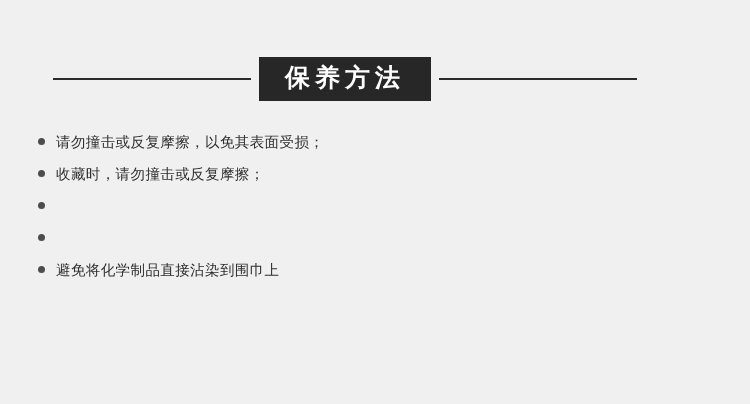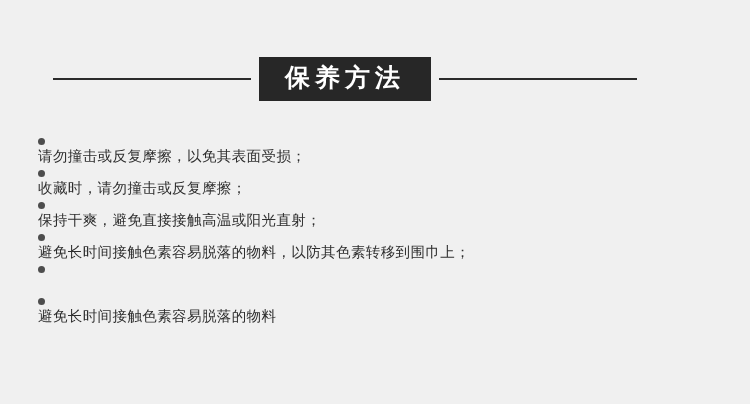--- a/index.html
+++ b/index.html
@@ -54,21 +54,20 @@
     position: absolute;
     top: 131px;
     left: 38px;
     width: 680px;
   }
   .list-item {
     display: flex;
     align-items: flex-start;
     margin-bottom: 10px;
     height: 22px;
-    flex-direction: column;
   }
   .bullet {
     width: 7px;
     height: 7px;
     border-radius: 50%;
     background: #4d4d4d;
     margin-top: 7px;
     margin-right: 11px;
     flex: 0 0 auto;
   }
@@ -99,31 +98,26 @@
       <span class="item-text">请勿撞击或反复摩擦，以免其表面受损；</span>
     </div>
 
     <div class="list-item">
       <span class="bullet"></span>
       <span class="item-text">收藏时，请勿撞击或反复摩擦；</span>
     </div>
 
     <div class="list-item">
       <span class="bullet"></span>
-      <span class="item-text">保持干爽，避免直接接触高温或阳光直射；</span>
     </div>
 
-    <div class="list-item">
-      <span class="bullet"></span>
-      <span class="item-text">避免长时间接触色素容易脱落的物料，以防其色素转移到围巾上；</span>
-    </div>
 
     <div class="list-item">
       <span class="bullet"></span>
     </div>
 
     <div class="list-item">
       <span class="bullet"></span>
-      <span class="item-text">避免长时间接触色素容易脱落的物料</span>
+      <span class="item-text">避免将化学制品直接沾染到围巾上</span>
     </div>
 
   </div>
 </div>
 
 </body></html>

